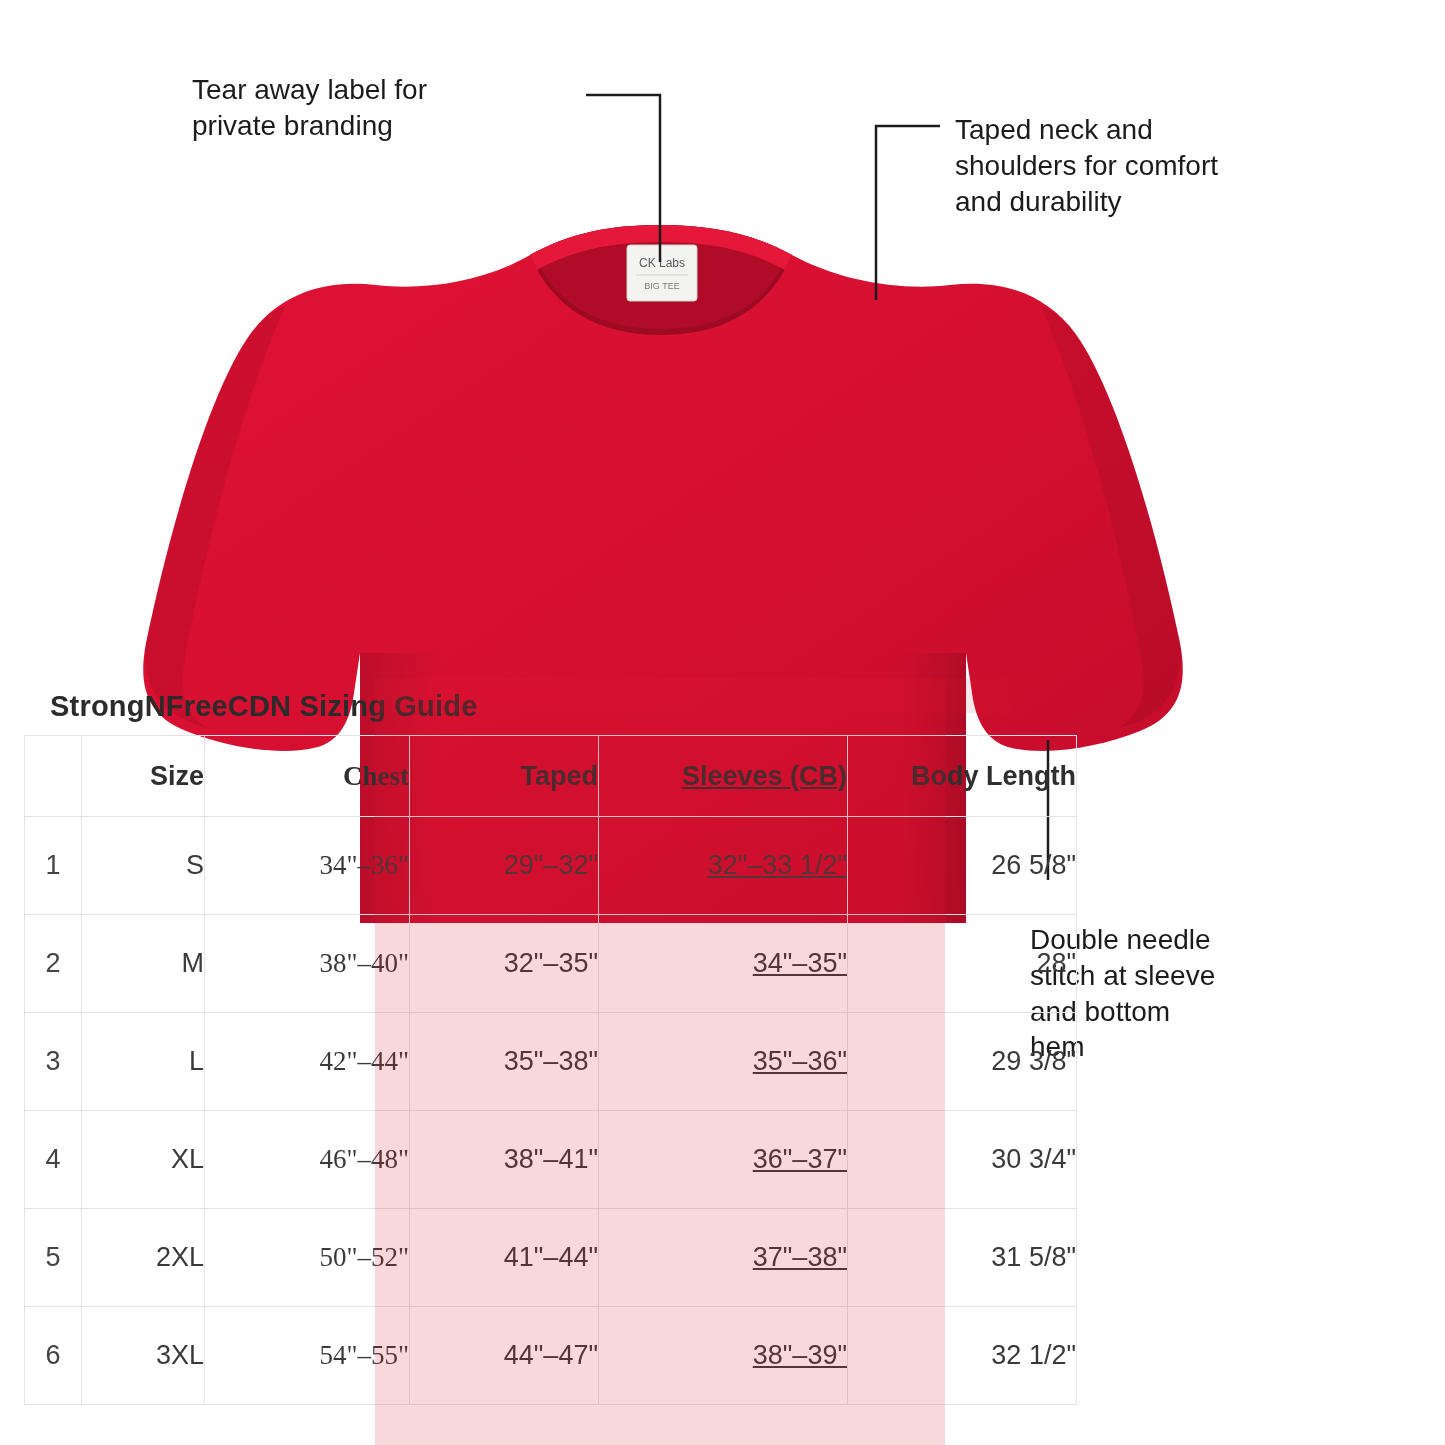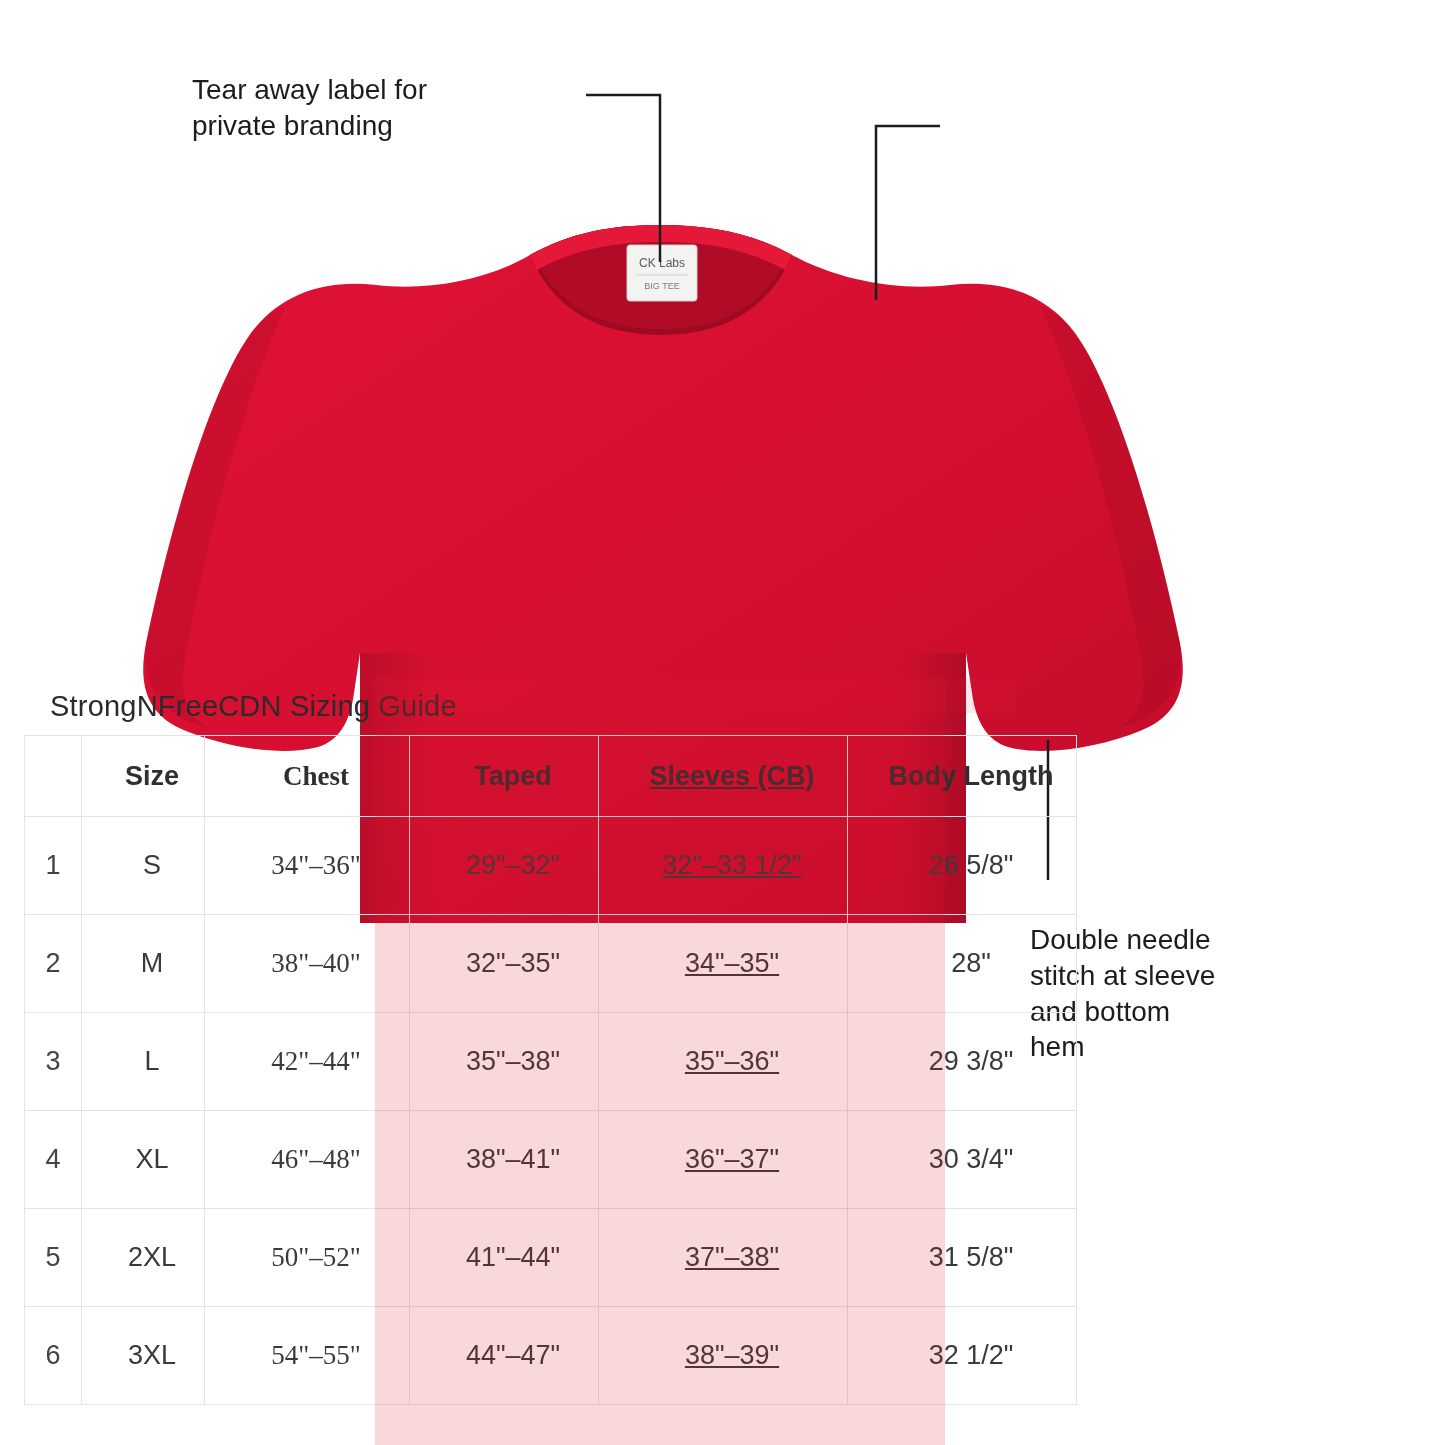--- a/index.html
+++ b/index.html
@@ -61,35 +61,35 @@
 
   
   .table-panel {
     position: absolute;
     left: 24px;
     top: 678px;
     width: 980px;
   }
   .table-title {
     font-size: 29px;
-    font-weight: normal;
+    font-weight: bold;
     color: #2b2b2b;
     padding: 12px 0 12px 26px;
     letter-spacing: .2px;
   }
   table.sizing {
     border-collapse: collapse;
     width: 980px;
     table-layout: fixed;
   }
   table.sizing th, table.sizing td {
     border: 1px solid #e3e3e3;
     font-size: 27px;
     color: #3a3a3a;
-    text-align: center;
+    text-align: right;
     padding: 0 0 0 18px;
     height: 97px;
     vertical-align: middle;
     overflow: hidden;
     white-space: nowrap;
   }
   table.sizing th {
     font-weight: bold;
     color: #2f2f2f;
     height: 80px;
@@ -204,20 +204,23 @@
     <polyline points="586,95 660,95 660,262" fill="none" stroke="#1c1c1c" stroke-width="2.5"></polyline>
 
     <polyline points="940,126 876,126 876,300" fill="none" stroke="#1c1c1c" stroke-width="2.5"></polyline>
 
     <polyline points="1048,880 1048,740" fill="none" stroke="#1c1c1c" stroke-width="2.5"></polyline>
   </svg>
 
   <div class="callout" id="callout-tearaway">Tear away label for
 private branding</div>
 
+  <div class="callout" id="callout-taped">Taped neck and
+shoulders for comfort
+and durability</div>
 
   <div class="callout" id="callout-needle">Double needle
 stitch at sleeve
 and bottom
 hem</div>
 
   <div class="table-panel">
     <div class="table-title">StrongNFreeCDN Sizing Guide</div>
     <table class="sizing">
       <thead>

